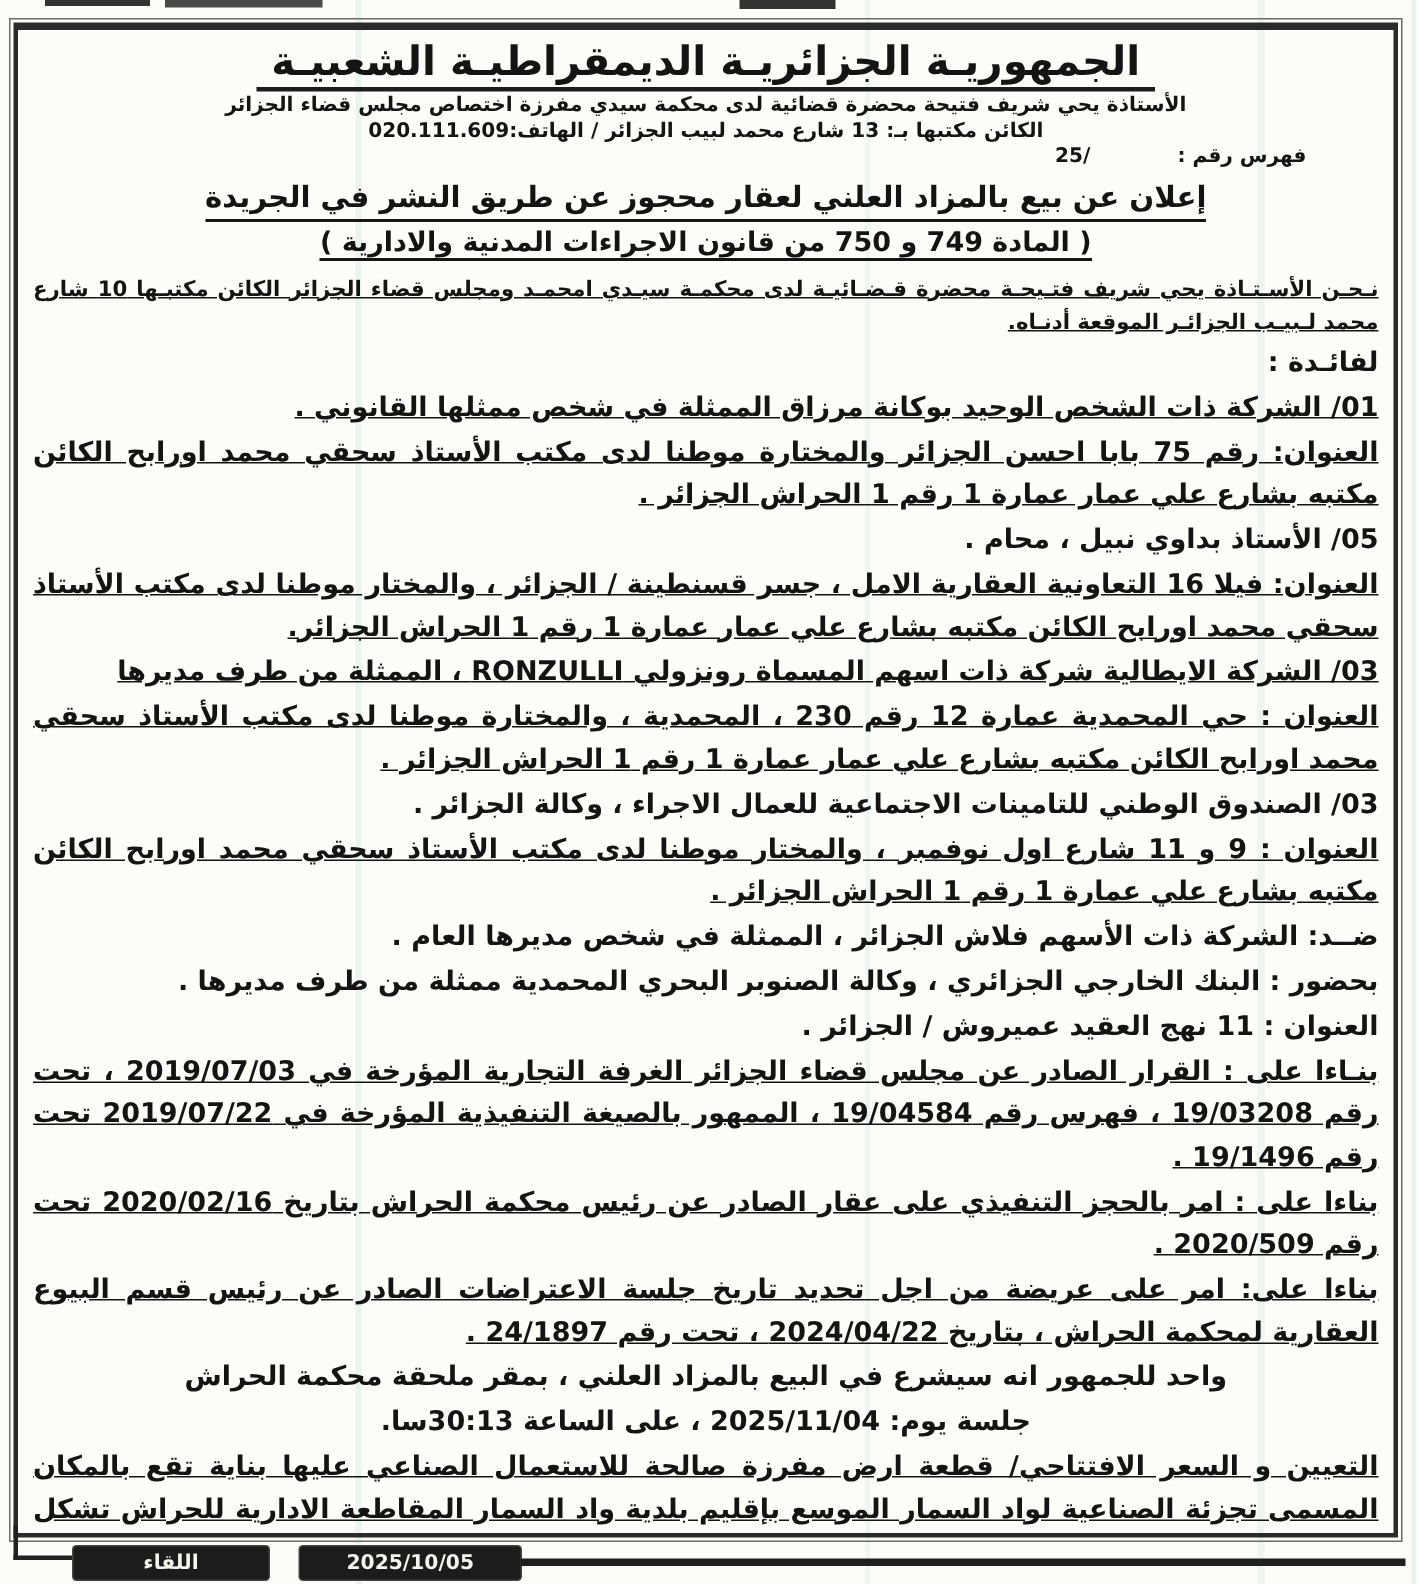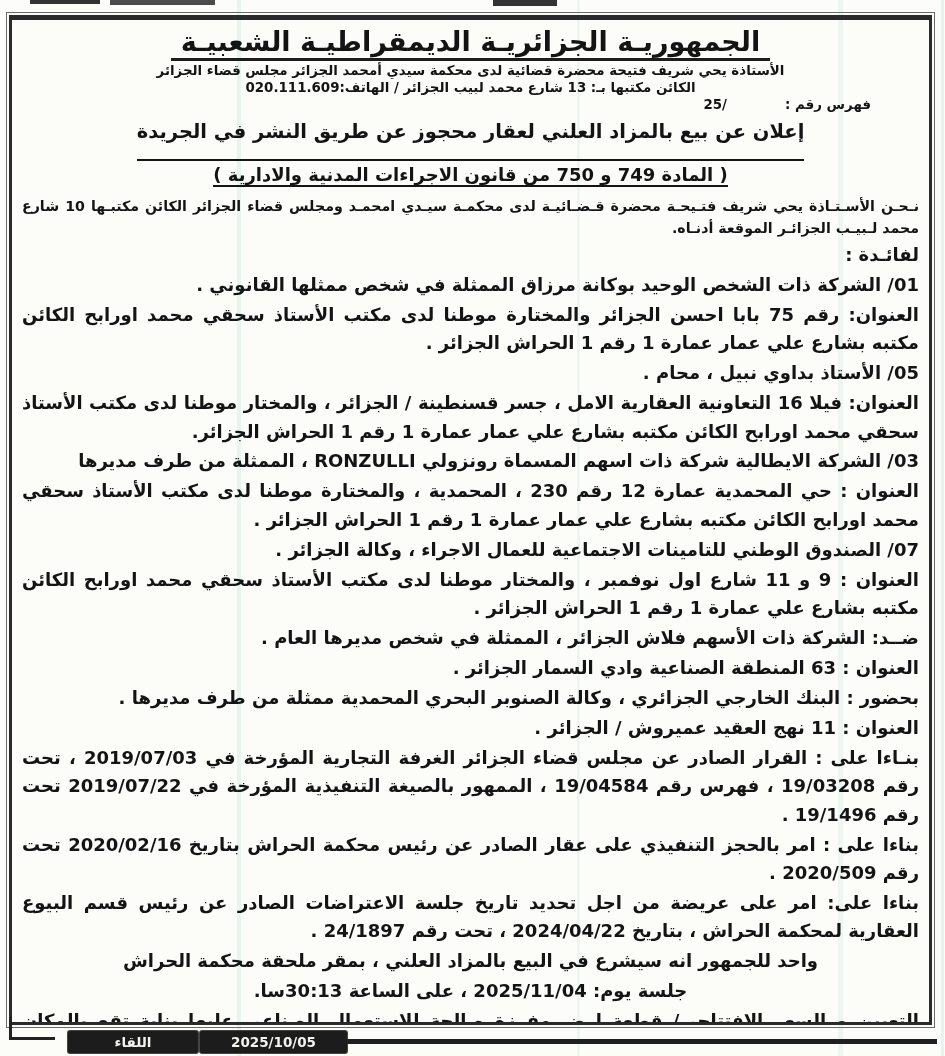--- a/index.html
+++ b/index.html
@@ -31,54 +31,54 @@
   .center{text-align:center;}
   .republic{
     display:inline-block;font-size:27px;font-weight:800;letter-spacing:0;
     border-bottom:3px solid #1d1d1d;padding:0 10px 1px;margin-top:2px;
   }
   .hline{font-size:13.4px;font-weight:700;margin:2px 0;}
   .index-row{
     display:flex;flex-direction:row;justify-content:flex-start;
     padding-right:48px;gap:58px;font-size:13.4px;font-weight:700;margin:2px 0 4px;
   }
-  .ann1{display:inline-block;font-size:19.5px;font-weight:800;border-bottom:2.5px solid #151515;padding-bottom:16px;margin-top:4px;}
+  .ann1{display:inline-block;font-size:19.5px;font-weight:800;border-bottom:2.5px solid #151515;padding-bottom:3px;margin-top:4px;}
   .ann2{display:inline-block;font-size:18px;font-weight:800;border-bottom:2.5px solid #151515;padding-bottom:0;margin:3px 0 6px;text-align:center;}
   .bl{margin:1.5px 0;font-size:18px;font-weight:700;line-height:1.58;}
   .intro{font-size:14.2px;}
-  .just{text-align:justify;}
+  .just{text-align:justify;text-decoration:underline;}
   .start{text-align:right;}
   .cen{text-align:center;}
   .footer-corner{
     position:absolute;left:9px;top:1017px;width:46px;height:23px;
     border-left:3px solid #222;border-bottom:3px solid #222;box-sizing:border-box;
   }
   .tag{
     position:absolute;top:1031px;height:22px;background:#1c1c1c;color:#f4f4ee;
     font-size:13.5px;font-weight:800;display:flex;align-items:center;justify-content:center;
     border-radius:2px;box-shadow:0 0 0 1px #444;
   }
-  .tag-meet{left:68px;width:130px;letter-spacing:4px;}
+  .tag-meet{left:49px;width:130px;letter-spacing:4px;}
   .tag-date{left:200px;width:147px;font-family:"DejaVu Sans",sans-serif;}
   .footer-bar{position:absolute;left:347px;top:1039px;width:590px;height:5px;background:#1f1f1f;}
 </style>
 </head>
 <body>
 
 <div class="strip" style="left:30px;top:0;width:70px;height:4px;"></div>
 <div class="strip" style="left:110px;top:0;width:105px;height:5px;background:#4a4a4a;"></div>
 <div class="strip" style="left:493px;top:0;width:64px;height:6px;"></div>
 
 <div class="frame-outer">
   <div class="frame-inner">
 
     <div class="center">
       <span class="republic">الجمهوريـة الجزائريـة الديمقراطيـة الشعبيـة</span>
     </div>
-    <div class="hline center">الأستاذة يحي شريف فتيحة محضرة قضائية لدى محكمة سيدي أمحمد الجزائر مجلس قضاء الجزائر</div>
+    <div class="hline center">الأستاذة يحي شريف فتيحة محضرة قضائية لدى محكمة سيدي مفرزة اختصاص مجلس قضاء الجزائر</div>
     <div class="hline center">الكائن مكتبها بـ: 13 شارع محمد لبيب الجزائر / الهاتف:020.111.609</div>
     <div class="index-row">
       <span>فهرس رقم :</span>
       <span>/25</span>
     </div>
 
     <div class="center">
       <span class="ann1">إعلان عن بيع بالمزاد العلني لعقار محجوز عن طريق النشر في الجريدة</span>
     </div>
     <div class="center">
@@ -86,24 +86,23 @@
     </div>
 
     <p class="bl just intro">نـحـن الأسـتـاذة يحي شريف فتـيحـة محضرة قـضـائيـة لدى محكمـة سيـدي امحمـد ومجلس قضاء الجزائر الكائن مكتبـها 10 شارع محمد لـبيـب الجزائـر الموقعة أدنـاه.</p>
     <p class="bl start">لفائـدة :</p>
     <p class="bl just">01/ الشركة ذات الشخص الوحيد بوكانة مرزاق الممثلة في شخص ممثلها القانوني .</p>
     <p class="bl just">العنوان: رقم 75 بابا احسن الجزائر والمختارة موطنا لدى مكتب الأستاذ سحقي محمد اورابح الكائن مكتبه بشارع علي عمار عمارة 1 رقم 1 الحراش الجزائر .</p>
     <p class="bl start">05/ الأستاذ بداوي نبيل ، محام .</p>
     <p class="bl just">العنوان: فيلا 16 التعاونية العقارية الامل ، جسر قسنطينة / الجزائر ، والمختار موطنا لدى مكتب الأستاذ سحقي محمد اورابح الكائن مكتبه بشارع علي عمار عمارة 1 رقم 1 الحراش الجزائر.</p>
     <p class="bl just">03/ الشركة الايطالية شركة ذات اسهم المسماة رونزولي RONZULLI ، الممثلة من طرف مديرها</p>
     <p class="bl just">العنوان : حي المحمدية عمارة 12 رقم 230 ، المحمدية ، والمختارة موطنا لدى مكتب الأستاذ سحقي محمد اورابح الكائن مكتبه بشارع علي عمار عمارة 1 رقم 1 الحراش الجزائر .</p>
-    <p class="bl start">07/ الصندوق الوطني للتامينات الاجتماعية للعمال الاجراء ، وكالة الجزائر .</p>
+    <p class="bl start">03/ الصندوق الوطني للتامينات الاجتماعية للعمال الاجراء ، وكالة الجزائر .</p>
     <p class="bl just">العنوان : 9 و 11 شارع اول نوفمبر ، والمختار موطنا لدى مكتب الأستاذ سحقي محمد اورابح الكائن مكتبه بشارع علي عمارة 1 رقم 1 الحراش الجزائر .</p>
     <p class="bl start">ضــد: الشركة ذات الأسهم فلاش الجزائر ، الممثلة في شخص مديرها العام .</p>
-    <p class="bl start">العنوان : 63 المنطقة الصناعية وادي السمار الجزائر .</p>
     <p class="bl start">بحضور : البنك الخارجي الجزائري ، وكالة الصنوبر البحري المحمدية ممثلة من طرف مديرها .</p>
     <p class="bl start">العنوان : 11 نهج العقيد عميروش / الجزائر .</p>
     <p class="bl just">بنـاءا على : القرار الصادر عن مجلس قضاء الجزائر الغرفة التجارية المؤرخة في 2019/07/03 ، تحت رقم 19/03208 ، فهرس رقم 19/04584 ، الممهور بالصيغة التنفيذية المؤرخة في 2019/07/22 تحت رقم 19/1496 .</p>
     <p class="bl just">بناءا على : امر بالحجز التنفيذي على عقار الصادر عن رئيس محكمة الحراش بتاريخ 2020/02/16 تحت رقم 2020/509 .</p>
     <p class="bl just">بناءا على: امر على عريضة من اجل تحديد تاريخ جلسة الاعتراضات الصادر عن رئيس قسم البيوع العقارية لمحكمة الحراش ، بتاريخ 2024/04/22 ، تحت رقم 24/1897 .</p>
     <p class="bl cen">واحد للجمهور انه سيشرع في البيع بالمزاد العلني ، بمقر ملحقة محكمة الحراش</p>
     <p class="bl cen">جلسة يوم: 2025/11/04 ، على الساعة 30:13سا.</p>
     <p class="bl just">التعيين و السعر الافتتاحي/ قطعة ارض مفرزة صالحة للاستعمال الصناعي عليها بناية تقع بالمكان المسمى تجزئة الصناعية لواد السمار الموسع بإقليم بلدية واد السمار المقاطعة الادارية للحراش تشكل مجموعة ملكية رقم 132 قسم 20 سعة المسح 3998 م2 ، مساحتها 4.050.00 م2 أربعة الاف وخمسون متر مربع تحمل رقم 63 من مخطط التقسيم الاتي تحليله منفصلة من قطعة ارض اكبر مساحتها اربعمائة وسبعة الاف وسبعمائة وأربعين متر مربع وستين ديسمتر مربع 407.740.60 م2 وهذه الأخيرة بدورها منفصلة من ملكية عقارية اكبر مساحتها واحد وستين هكتار وستة وتسعون ار وخمسة وعشرين سنتيار (61 هك ، 96 ار ، 25 سن ) تلك القطعة المبيعة حاليا محدودة كما يلي ، من الشمال قطعة رقم 19 من مخطط التجزئة ، من الجنوب مسلك بالتجزئة ، من الشرق قطعة رقم 27 من مخطط التجزئة ، من الغرب قطعة رقم 43 من مخطط التجزئة ، حسب عقد شراء المحرر من طرف الموثق الأستاذ صاحب عبد الرحمن بتاريخ 1999/03/14 المشهر بتاريخ 1999/04/04 حجم 126 رقم 70 . مشيد عليها بناية عبارة عن مستودع مبني بهيكل معدني يتكون من :</p>
 
   </div>

